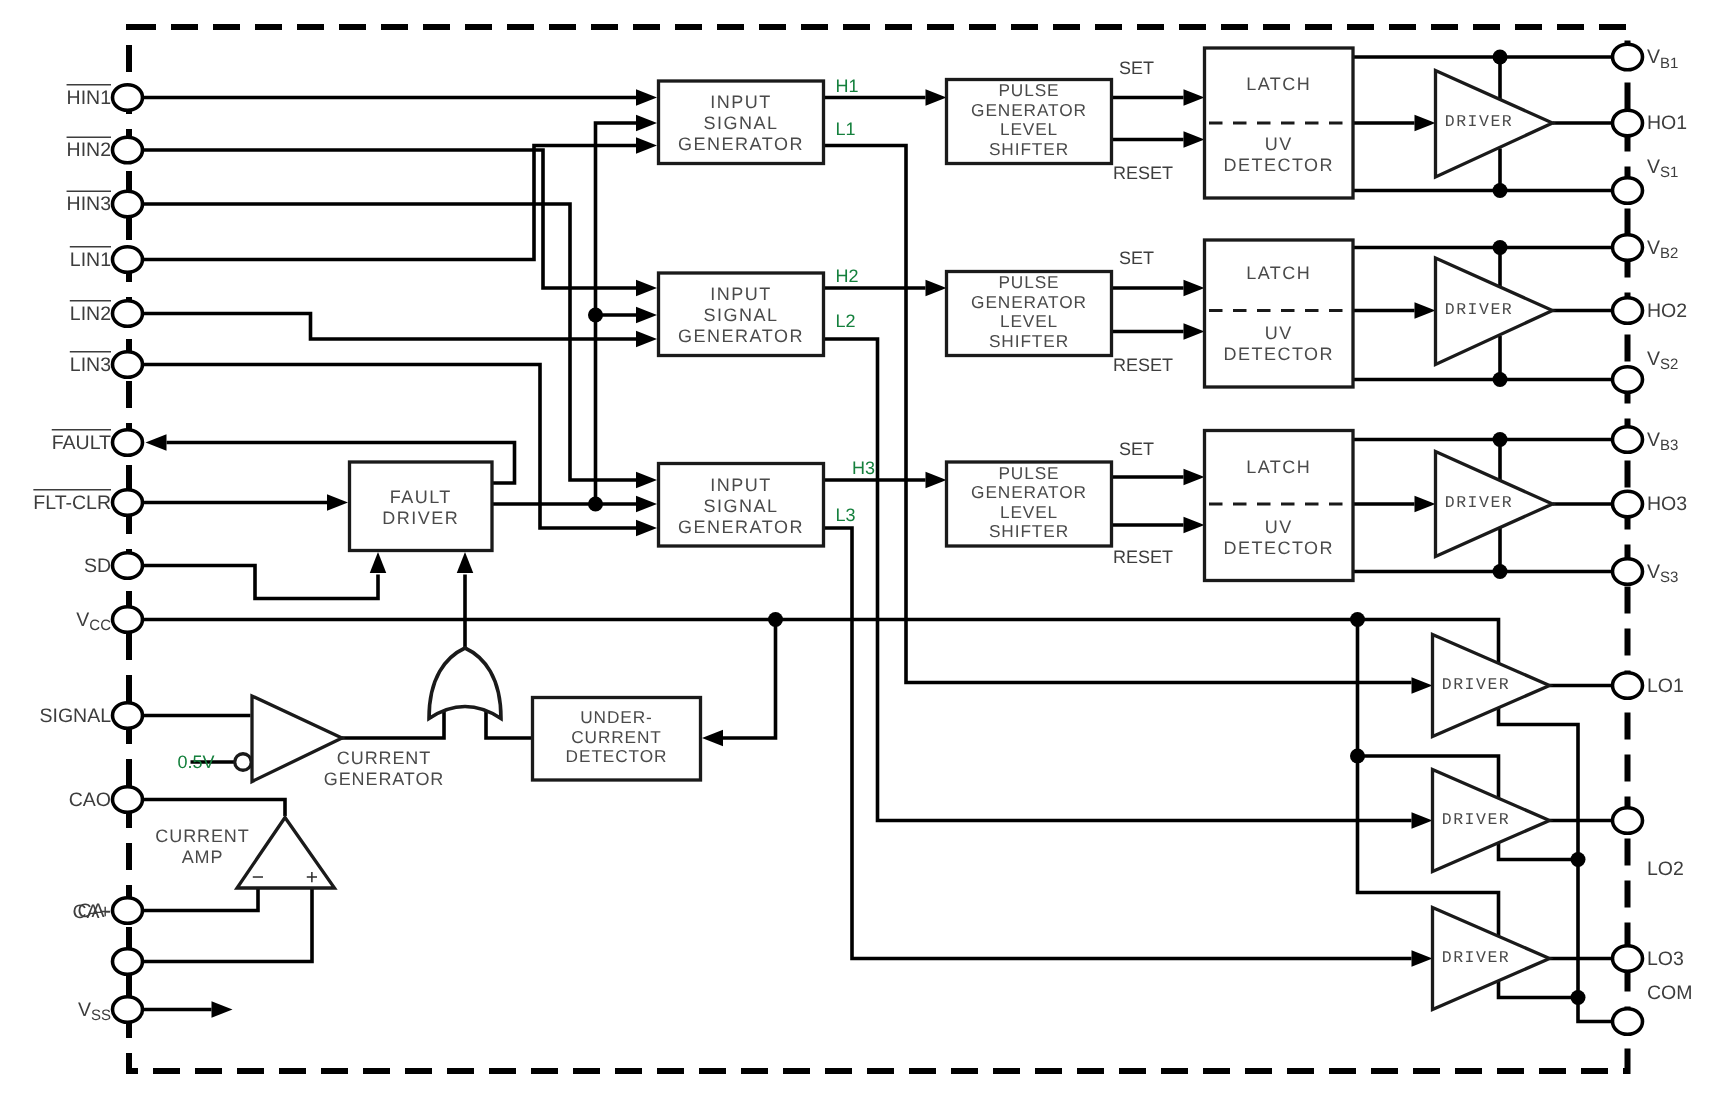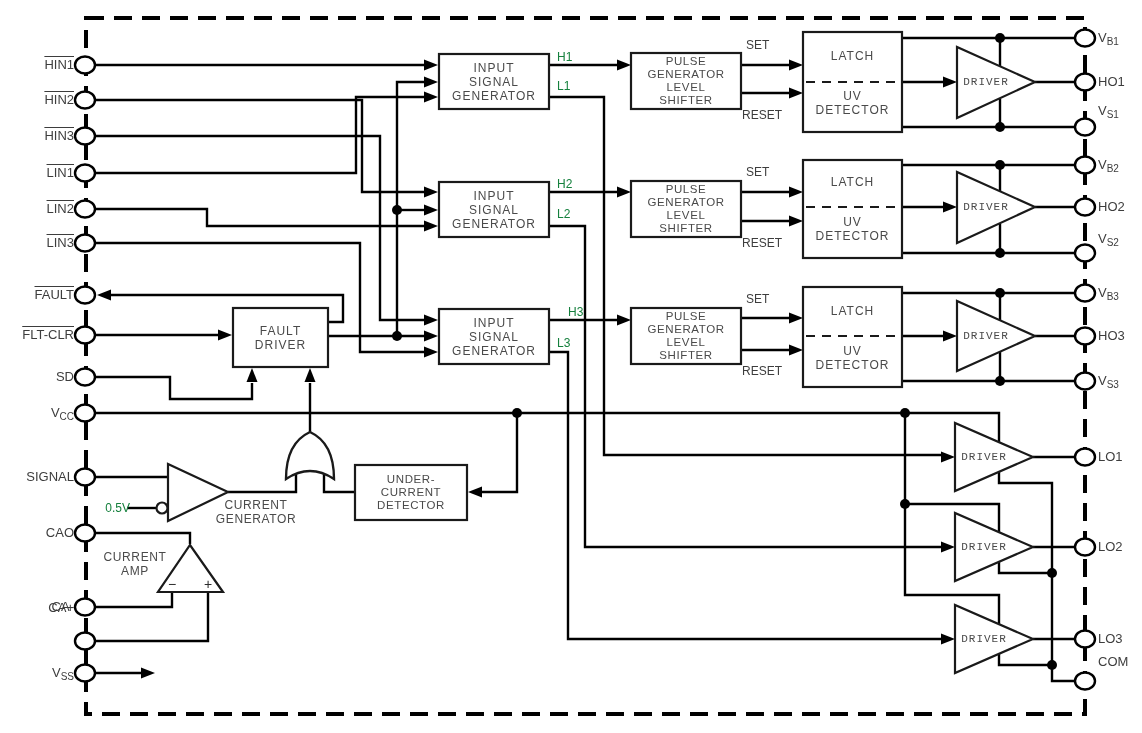--- a/index.html
+++ b/index.html
@@ -240,21 +240,21 @@
   <span class="lbl pr" style="top:30px"><span>V</span><span class="sub">B1</span></span>
   <span class="lbl pr" style="top:74px"><span>HO1</span></span>
   <span class="lbl pr" style="top:103px"><span>V</span><span class="sub">S1</span></span>
   <span class="lbl pr" style="top:157px"><span>V</span><span class="sub">B2</span></span>
   <span class="lbl pr" style="top:199px"><span>HO2</span></span>
   <span class="lbl pr" style="top:231px"><span>V</span><span class="sub">S2</span></span>
   <span class="lbl pr" style="top:285px"><span>V</span><span class="sub">B3</span></span>
   <span class="lbl pr" style="top:328px"><span>HO3</span></span>
   <span class="lbl pr" style="top:373px"><span>V</span><span class="sub">S3</span></span>
   <span class="lbl pr" style="top:449px"><span>LO1</span></span>
-  <span class="lbl pr" style="top:539px"><span>LO2</span></span>
+  <span class="lbl pr" style="top:571px"><span>LO2</span></span>
   <span class="lbl pr" style="top:631px"><span>LO3</span></span>
   <span class="lbl pr" style="top:654px"><span>COM</span></span>
 
   <div class="btxt" style="left:439px;top:54px;width:110px;height:55px">
     <span>INPUT</span>
       <span>SIGNAL</span>
       <span>GENERATOR</span>
   </div>
   <div class="btxt" style="left:439px;top:182px;width:110px;height:55px">
     <span>INPUT</span>
@@ -335,17 +335,17 @@
   <span class="sig" style="left:557px;top:176px">H2</span>
   <span class="sig" style="left:557px;top:206px">L2</span>
   <span class="sig" style="left:568px;top:304px">H3</span>
   <span class="sig" style="left:557px;top:335px">L3</span>
   <span class="setreset" style="left:746px;top:38px;text-align:left">SET</span>
   <span class="setreset" style="left:742px;top:108px;text-align:left">RESET</span>
   <span class="setreset" style="left:746px;top:165px;text-align:left">SET</span>
   <span class="setreset" style="left:742px;top:236px;text-align:left">RESET</span>
   <span class="setreset" style="left:746px;top:292px;text-align:left">SET</span>
   <span class="setreset" style="left:742px;top:364px;text-align:left">RESET</span>
-  <span class="sig" style="left:92px;top:500px;width:38px;text-align:right;display:inline-block">0.5V</span>
+  <span class="sig" style="left:105px;top:500px;width:38px;text-align:right;display:inline-block">0.5V</span>
   <span class="opamp-sign" style="left:164px;top:577px">−</span>
   <span class="opamp-sign" style="left:200px;top:577px">+</span>
 
 </div>
 
 </body></html>

